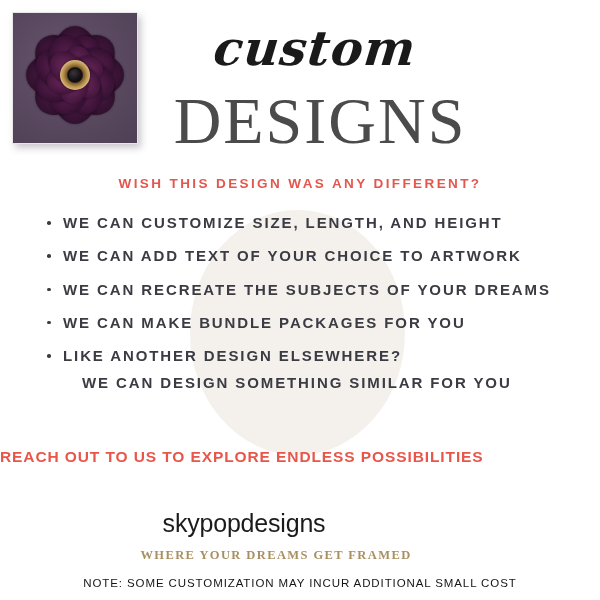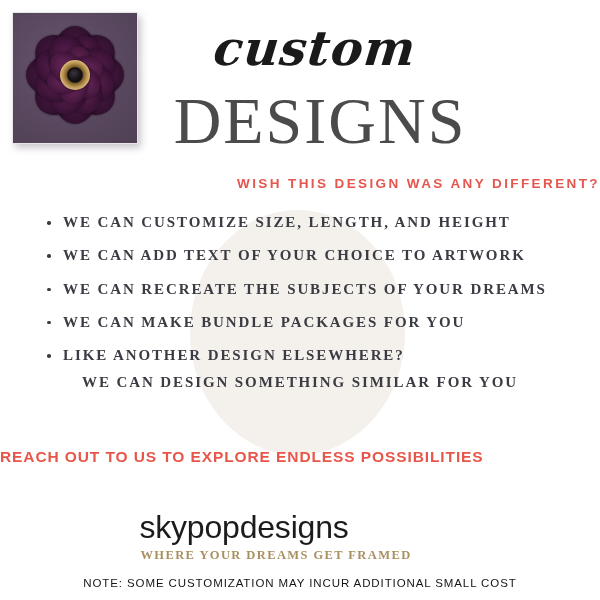--- a/index.html
+++ b/index.html
@@ -139,21 +139,21 @@
     line-height: 1;
     color: #4b4b4b;
     letter-spacing: 2px;
     z-index: 2;
   }
   #subtitle {
     position: absolute;
     left: 0;
     top: 176px;
     width: 600px;
-    text-align: right;
+    text-align: center;
     font-size: 13.5px;
     font-weight: 700;
     color: #e4574e;
     letter-spacing: 2.4px;
     z-index: 2;
   }
 
   
   #bullet-list {
     position: absolute;
@@ -162,21 +162,21 @@
     width: 530px;
     z-index: 2;
     list-style: none;
     margin: 0;
     padding: 0;
   }
   #bullet-list li {
     position: relative;
     padding-left: 19px;
     margin-bottom: 16px;
-    font-family: Liberation Serif, serif;
+    font-family: Liberation Sans, sans-serif;
     font-weight: 700;
     font-size: 15px;
     line-height: 1.15;
     color: #3b3b43;
     letter-spacing: 1.9px;
     white-space: nowrap;
   }
   #bullet-list li .dot {
     position: absolute;
     left: 3px;
@@ -203,21 +203,21 @@
     z-index: 2;
   }
 
   
   #brand {
     position: absolute;
     left: 0;
     top: 509px;
     width: 488px;
     text-align: center;
-    font-size: 32px;
+    font-size: 25px;
     font-weight: 400;
     color: #1b1b1b;
     letter-spacing: -0.2px;
     z-index: 2;
   }
   #tagline {
     position: absolute;
     left: 0;
     top: 548px;
     width: 552px;

